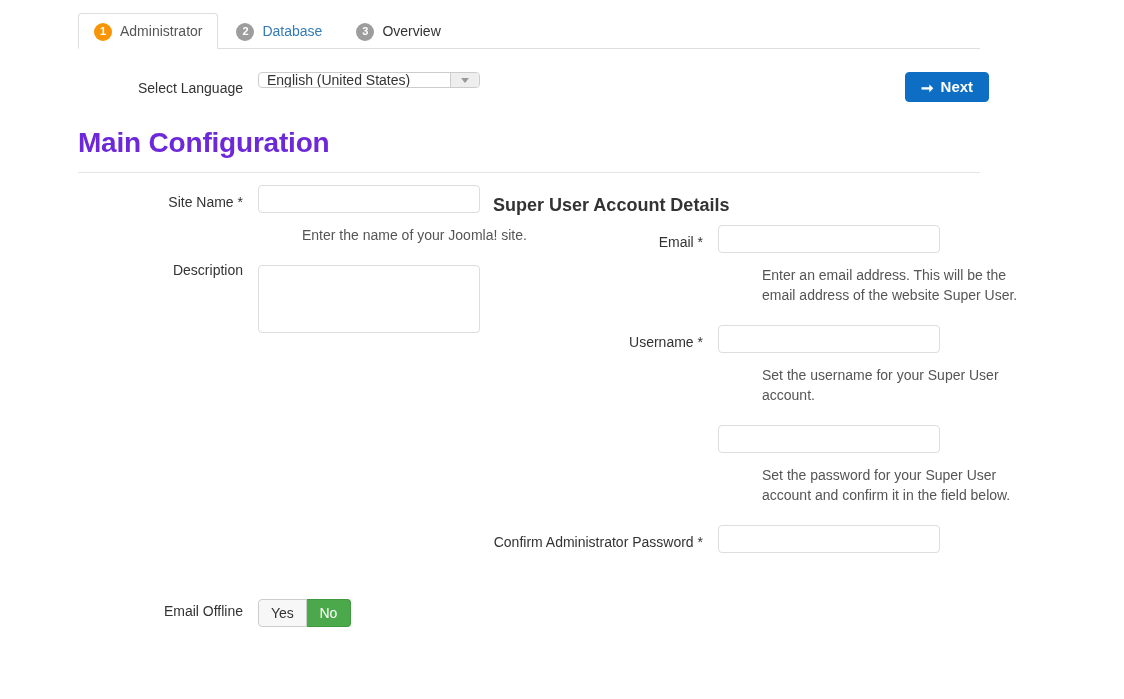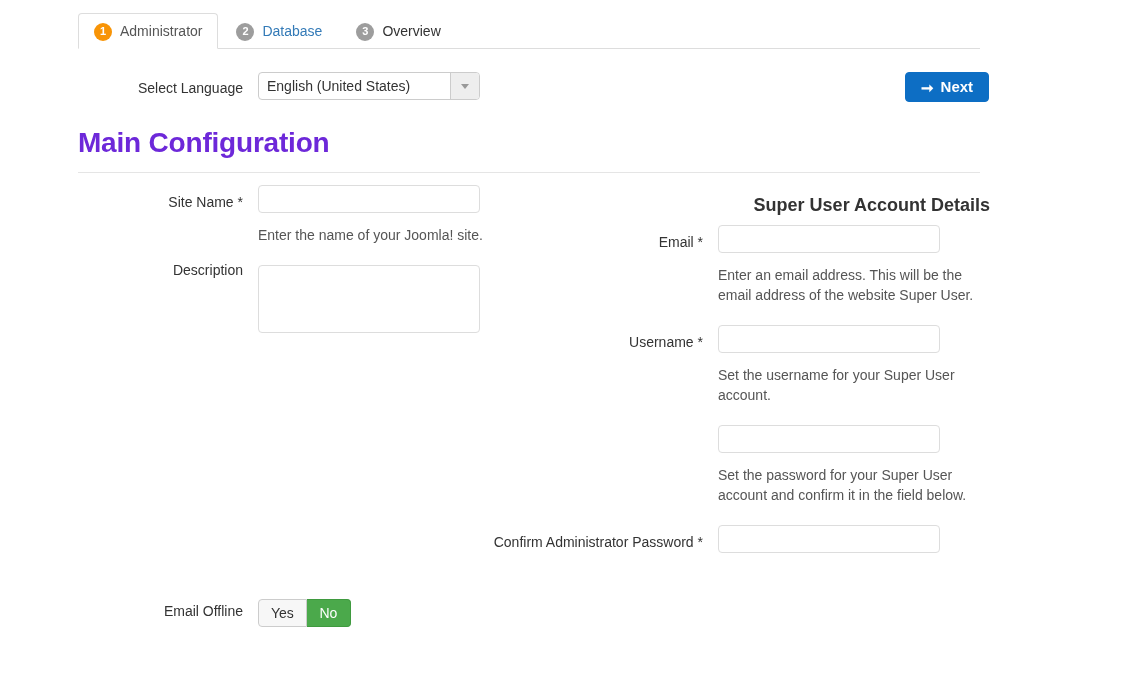--- a/index.html
+++ b/index.html
@@ -101,21 +101,21 @@
     width: 243px;
     text-align: right;
     font-size: 14px;
     color: #333333;
   }
   .select-box {
     position: absolute;
     left: 258px;
     top: 0;
     width: 222px;
-    height: 28px;
+    height: 16px;
     border: 1px solid #cccccc;
     border-radius: 4px;
     background: #ffffff;
     box-sizing: border-box;
     display: flex;
     align-items: stretch;
     cursor: pointer;
     overflow: hidden;
   }
   .select-value {
@@ -202,20 +202,21 @@
     border: 1px solid #dddddd;
     border-radius: 4px;
     background: #ffffff;
     box-sizing: border-box;
   }
   .help-text {
     position: absolute;
     font-size: 14px;
     line-height: 20px;
     color: #555555;
+    margin-left: 44px;
   }
   .section-title {
     position: absolute;
     font-size: 18px;
     line-height: 24px;
     font-weight: bold;
     color: #333333;
   }
 
   
@@ -291,21 +292,21 @@
   <div class="field-label" style="left:0; top:192px; width:243px;">
     <span>Site Name</span>
     <span class="req">*</span>
   </div>
   <div class="input-box" style="left:258px; top:185px; width:222px; height:28px;"></div>
   <div class="help-text" style="left:258px; top:225px; width:260px;">Enter the name of your Joomla! site.</div>
 
   <div class="field-label" style="left:0; top:260px; width:243px;">Description</div>
   <div class="input-box" style="left:258px; top:265px; width:222px; height:68px;"></div>
 
-  <div class="section-title" style="left:522px; top:193px; width:468px; text-align:right;">Super User Account Details</div>
+  <div class="section-title" style="left:493px; top:193px; width:468px; text-align:left;">Super User Account Details</div>
 
   <div class="field-label" style="left:460px; top:232px; width:243px;">
     <span>Email</span>
     <span class="req">*</span>
   </div>
   <div class="input-box" style="left:718px; top:225px; width:222px; height:28px;"></div>
   <div class="help-text" style="left:718px; top:265px; width:268px;">Enter an email address. This will be the email address of the website Super User.</div>
 
   <div class="field-label" style="left:460px; top:332px; width:243px;">
     <span>Username</span>

